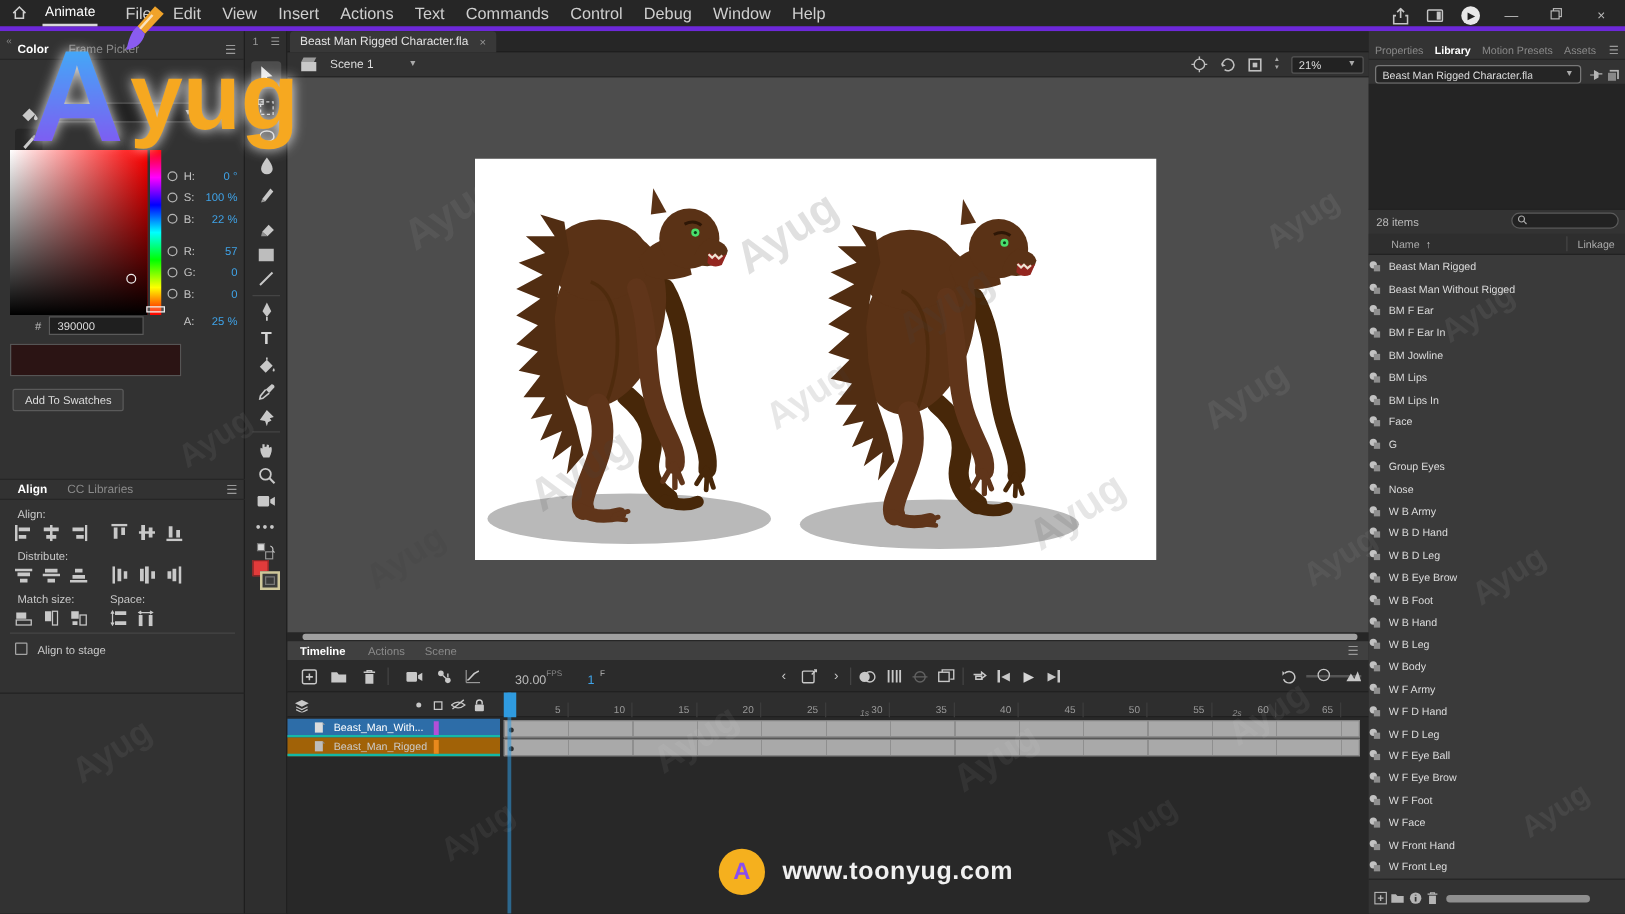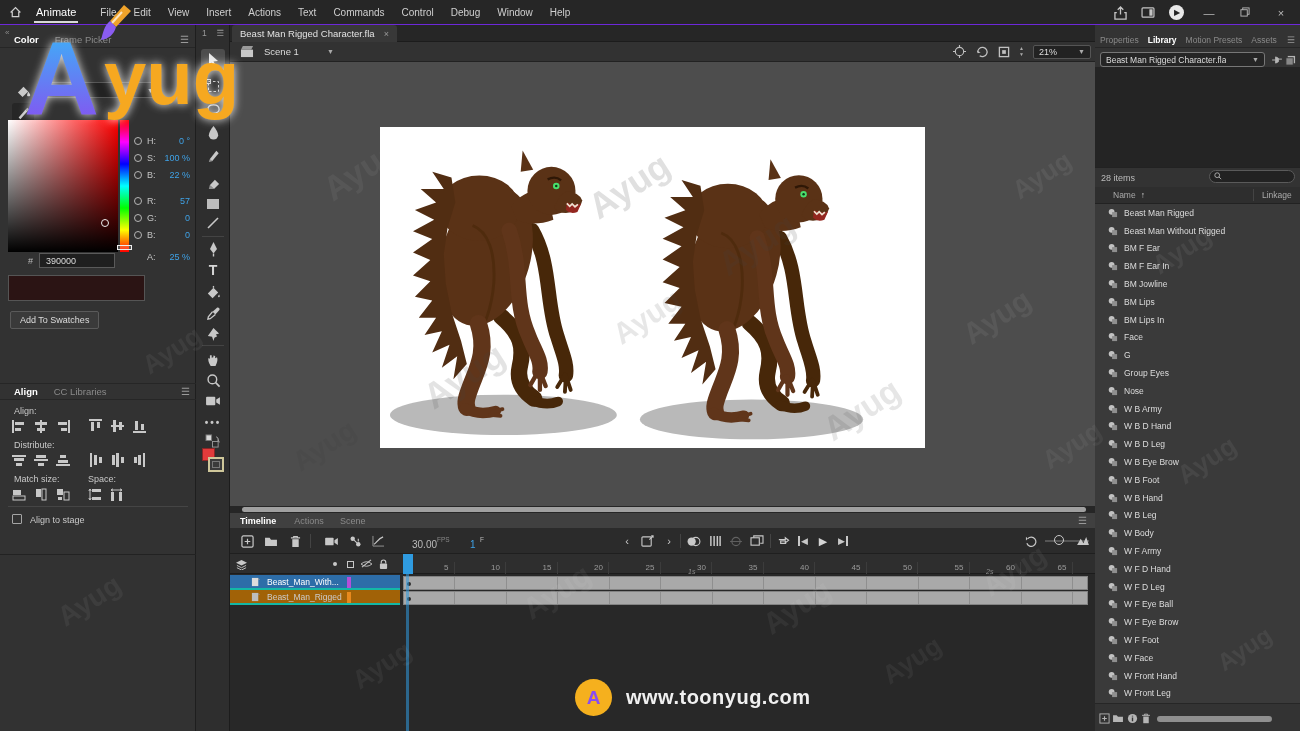--- a/index.html
+++ b/index.html
@@ -2,25 +2,25 @@
 <html><head>
 <meta charset="utf-8">
 <style>
   *{box-sizing:border-box;margin:0;padding:0}
   html,body{width:1300px;height:731px;background:#222;overflow:hidden}
   body{font-family:"Liberation Sans",sans-serif;color:#cfcfcf;-webkit-font-smoothing:antialiased}
   .app{position:relative;width:1300px;height:731px;background:#2b2b2b;overflow:hidden}
   .abs{position:absolute}
   svg{display:block}
   
-  .menubar{position:absolute;left:0;top:0;width:1300px;height:25px;background:#262626;border-bottom:1px solid #6d28d9;display:flex;align-items:center}
+  .menubar{position:absolute;left:0;top:0;width:1300px;height:25px;background:#262626;border-bottom:4px solid #6d28d9;display:flex;align-items:center}
   .home-btn{width:30px;height:25px;display:flex;align-items:center;justify-content:center}
   .app-tab{font-size:11px;color:#fff;margin:0 14px 0 6px;position:relative;height:25px;line-height:25px}
   .app-tab:after{content:"";position:absolute;left:-2px;right:-2px;bottom:2px;height:2px;background:#d9d9d9}
-  .menu-items{display:flex;gap:17px;font-size:10px;color:#cfcfcf;margin-left:10px}
+  .menu-items{display:flex;gap:17px;font-size:13px;color:#cfcfcf;margin-left:10px}
   .menu-item{cursor:default}
   .mb-right{position:absolute;right:0;top:0;height:25px;display:flex;align-items:center;gap:14px;padding-right:8px}
   .win-ctl{font-size:11px;color:#bbb;width:22px;text-align:center}
   .testmovie{width:15px;height:15px;border-radius:50%;background:#e8e8e8;color:#222;font-size:8px;display:flex;align-items:center;justify-content:center;padding-left:1px}
   
   .left-panel{position:absolute;left:0;top:25px;width:196px;height:706px;background:#323232;border-right:1px solid #1e1e1e}
   .panel-tabs{position:absolute;left:0;width:100%;height:16px;display:flex;align-items:center;font-size:9.5px;border-bottom:1px solid #262626}
   .ptab-active{color:#fff;font-weight:bold;margin-left:14px}
   .ptab-dim{color:#8a8a8a;margin-left:16px}
   .pmenu{position:absolute;right:6px;top:2px;color:#9a9a9a;font-size:10px}
@@ -88,21 +88,21 @@
   
   .right-panel{position:absolute;left:1095px;top:25px;width:205px;height:706px;background:#333}
   .rp-tabs{position:absolute;left:0;top:8px;width:205px;height:15px;display:flex;align-items:center;font-size:8.5px;border-bottom:1px solid #262626}
   .docdd{position:absolute;left:5px;top:27px;width:165px;height:15px;background:#252525;border:1px solid #777;border-radius:3px;font-size:8.5px;color:#ddd;display:flex;align-items:center;justify-content:space-between;padding:0 5px}
   .preview{position:absolute;left:0;top:42px;width:205px;height:101px;background:#242424;border-bottom:1px solid #222}
   .countrow{position:absolute;left:0;top:143px;width:205px;height:19px;display:flex;align-items:center;font-size:9px;color:#bbb}
   .searchbox{position:absolute;right:5px;top:1.5px;width:86px;height:13px;background:#222;border:1px solid #5a5a5a;border-radius:7px;display:flex;align-items:center;padding:0 4px;gap:3px}
   .searchbox input{background:transparent;border:none;outline:none;color:#ddd;font-size:8px;width:64px}
   .lib-cols{position:absolute;left:0;top:162px;width:205px;height:17px;background:#2e2e2e;border-bottom:1px solid #222;font-size:8.5px;color:#aaa;display:flex;align-items:center}
   .lib-list{position:absolute;left:0;top:179px;width:205px;height:499px;background:#3a3a3a;overflow:hidden}
-  .librow{height:17.8px;display:flex;align-items:center;padding-left:13px;gap:6px;font-size:8.5px;color:#ddd}
+  .librow{height:17.8px;display:flex;align-items:center;gap:6px;font-size:8.5px;color:#ddd}
   .lib-bottom{position:absolute;left:0;top:678px;width:205px;height:28px;background:#333;border-top:1px solid #262626}
   .lbico{position:absolute;top:8px;width:12px;height:12px;display:flex;align-items:center;justify-content:center}
   .lib-scroll{position:absolute;left:45px;top:12px;width:115px;height:6px;background:#8f8f8f;border-radius:3px}
   
   .brandA{position:absolute;left:24px;top:26px;font-size:104px;font-weight:bold;line-height:1;background:linear-gradient(180deg,#38b6f8,#8a4df0);-webkit-background-clip:text;background-clip:text;color:transparent;filter:drop-shadow(0 0 5px rgba(255,255,255,.85));z-index:40;pointer-events:none}
   .brandRest{position:absolute;left:104px;top:40px;font-size:76px;font-weight:bold;line-height:1;color:#f6a820;filter:drop-shadow(0 0 5px rgba(255,255,255,.9));z-index:40;pointer-events:none}
   .wm{position:absolute;font-weight:bold;transform:rotate(-33deg);pointer-events:none;z-index:30}
   .sitebrand{position:absolute;left:345px;top:105px;display:flex;align-items:center;gap:14px;z-index:20}
   .sitelogo{width:37px;height:37px;border-radius:50%;background:#f5b01e;display:flex;align-items:center;justify-content:center;font-weight:bold;font-size:19px;color:#8a4df0}
   .sitetext{font-size:20px;font-weight:bold;color:#f0f0f0;letter-spacing:.5px}

